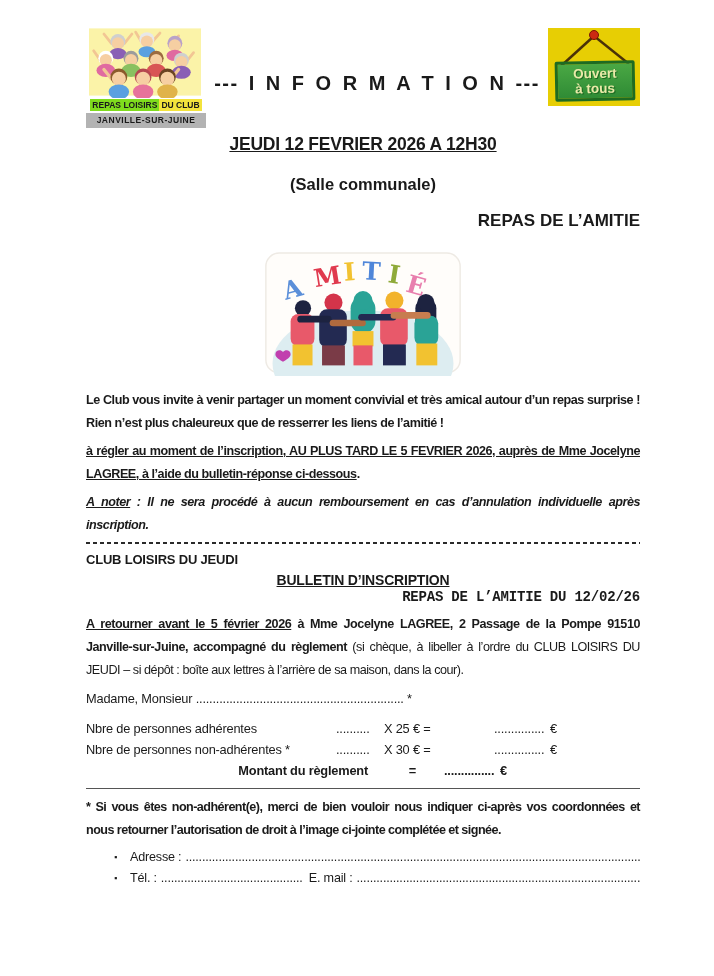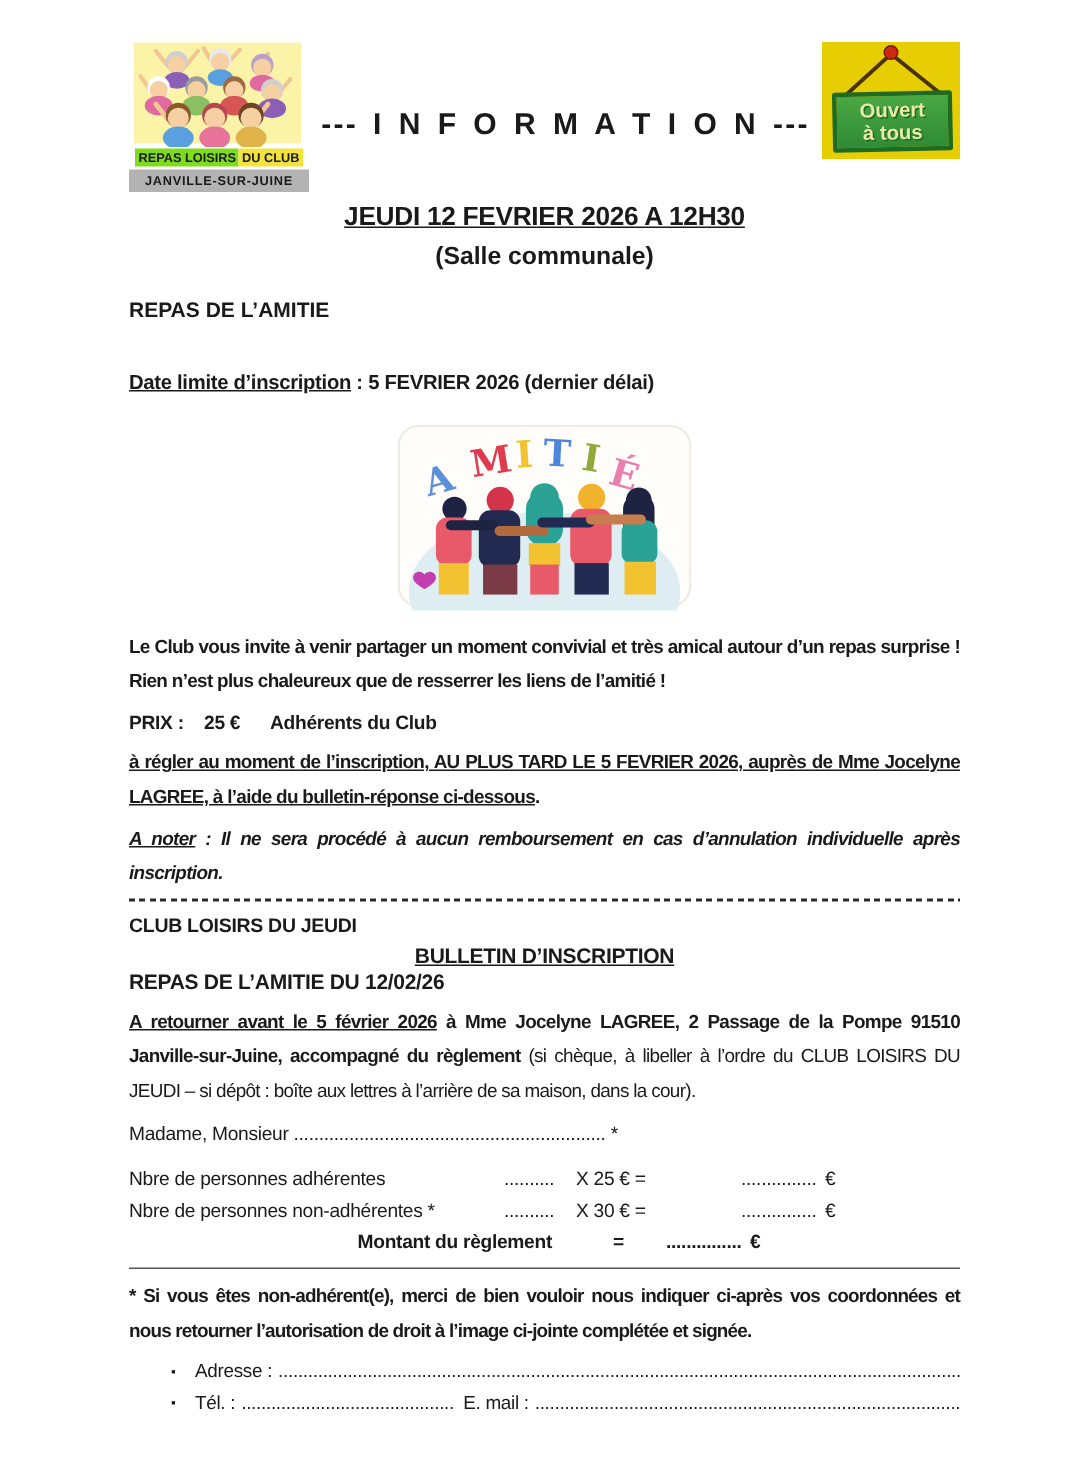--- a/index.html
+++ b/index.html
@@ -16,22 +16,22 @@
   .logo-band1 .seg-yellow { background:#f3e33c; padding:1px 2px; }
   .logo-band2 { width:120px; background:#b3b3b3; font-size:8.5px; font-weight:bold; text-align:center; line-height:15px; letter-spacing:0.5px; }
   .info-title { flex:1; text-align:center; font-size:20px; font-weight:bold; letter-spacing:1.5px; word-spacing:3px; margin-top:46px; white-space:nowrap; }
   .open-sign { flex:0 0 92px; width:92px; height:78px; background:#e7ce04; position:relative; margin-top:2px; }
   .open-sign svg { position:absolute; left:0; top:0; }
   .sign-plate { position:absolute; left:7px; right:5px; top:33px; bottom:5px; background:linear-gradient(180deg,#4aa844 0%,#2f8b35 100%); border:3px solid #1e6b22; border-radius:2px; transform:rotate(-1.2deg); display:flex; flex-direction:column; justify-content:center; text-align:center; }
   .sign-plate .sign-line { color:#e9e9a8; font-weight:bold; font-size:13.5px; line-height:15px; text-shadow:1px 1px 0 #1e6b22; }
 
   
   .evt-title { text-align:center; font-size:17.5px; font-weight:bold; text-decoration:underline; margin-top:6px; letter-spacing:-0.2px; }
-  .evt-venue { text-align:center; font-size:16.5px; font-weight:bold; margin-top:7px; }
-  .evt-name { text-align:left; font-size:14px; font-weight:bold; margin-top:17px; }
+  .evt-venue { text-align:center; font-size:16.5px; font-weight:bold; margin-top:20px; }
+  .evt-name { text-align:right; font-size:17px; font-weight:bold; margin-top:17px; }
   .deadline { font-size:13.5px; font-weight:bold; margin-top:33px; letter-spacing:-0.2px; }
   .deadline .u { text-decoration:underline; }
 
   
   .amitie-wrap { display:flex; justify-content:center; margin-top:19px; }
   .amitie-card { width:200px; height:126px; }
 
   
   .para { font-size:12.6px; line-height:23px; text-align:justify; letter-spacing:-0.45px; }
   .bold { font-weight:bold; }
@@ -43,21 +43,21 @@
   .prix-label { width:50px; }
   .prix-amount { width:44px; }
   .p-payment { margin-top:4px; }
   .p-note { margin-top:5px; }
 
   .dashline { margin-top:5px; height:2px; background:repeating-linear-gradient(90deg,#2a2a2a 0 4px,transparent 4px 7px); }
 
   
   .club-line { font-size:13px; font-weight:bold; margin-top:8px; letter-spacing:-0.2px; }
   .bulletin-title { text-align:center; font-size:14px; font-weight:bold; text-decoration:underline; margin-top:5px; letter-spacing:-0.2px; }
-  .bulletin-sub { text-align:left; font-size:14px; font-weight:bold; margin-top:1px; letter-spacing:-0.2px; }
+  .bulletin-sub { text-align:right; font-size:14px; font-weight:bold; margin-top:1px; letter-spacing:-0.2px;font-family:Liberation Mono, monospace; }
   .p-return { margin-top:8px; }
   .name-row { margin-top:7px; font-size:12.8px; line-height:20px; letter-spacing:-0.2px; white-space:nowrap; }
   .insc-rows { margin-top:9px; font-size:12.8px; letter-spacing:-0.2px; }
   .insc-row { display:flex; line-height:21px; white-space:nowrap; }
   .c-label { width:250px; }
   .c-dots { width:48px; }
   .c-x { width:82px; }
   .c-gap { width:28px; }
   .c-dots2 { width:52px; overflow:hidden; }
   .c-euro { padding-left:4px; }
@@ -154,21 +154,20 @@
         <div class="sign-line">Ouvert</div>
         <div class="sign-line">à tous</div>
       </div>
     </div>
   </div>
 
   <div class="evt-title">JEUDI 12 FEVRIER 2026 A 12H30</div>
   <div class="evt-venue">(Salle communale)</div>
   <div class="evt-name">REPAS DE L’AMITIE</div>
 
-  <div class="deadline"><span class="u">Date limite d’inscription</span><span> : 5 FEVRIER 2026 (dernier délai)</span></div>
 
   <div class="amitie-wrap">
     <svg class="amitie-card" viewBox="0 0 210 130" xmlns="http://www.w3.org/2000/svg">
       <rect x="3" y="2" width="204" height="126" rx="14" fill="#fffdfa" stroke="#eeeae4" stroke-width="1.5"></rect>
       <ellipse cx="105" cy="118" rx="95" ry="56" fill="#ddedf1"></ellipse>
 
       <g font-family="DejaVu Serif, serif" font-weight="bold" font-size="26">
         <text x="22" y="50" transform="rotate(-16 28 44)" fill="#5b8fd9">A</text>
         <text x="54" y="37" transform="rotate(-9 60 32)" fill="#e03a4e">M</text>
         <text x="85" y="31" transform="rotate(-4 88 26)" fill="#f2c230">I</text>
@@ -207,25 +206,20 @@
         <rect x="134" y="64" width="42" height="7" rx="3.5" fill="#c77d4f"></rect>
 
         <path d="M21 106 c-2.5-3.5-8-2-8 2.2 c0 3.4 4.5 5.6 8 8 c3.5-2.4 8-4.6 8-8 c0-4.2-5.5-5.7-8-2.2 z" fill="#c13fae"></path>
       </g>
     </svg>
   </div>
 
   <p class="para bold p-intro">Le Club vous invite à venir partager un moment convivial et très amical autour d’un repas surprise ! Rien n’est plus chaleureux que de resserrer les liens de l’amitié !</p>
 
   <div class="prix-block">
-    <div class="prix-row">
-      <span class="prix-label">PRIX :</span>
-      <span class="prix-amount">25 €</span>
-      <span>Adhérents du Club</span>
-    </div>
   </div>
 
   <p class="para bold p-payment"><span class="u">à régler au moment de l’inscription, AU PLUS TARD LE 5 FEVRIER 2026, auprès de Mme Jocelyne LAGREE, à l’aide du bulletin-réponse ci-dessous</span><span>.</span></p>
 
   <p class="para bold ital p-note"><span class="u">A noter</span><span> : Il ne sera procédé à aucun remboursement en cas d’annulation individuelle après inscription.</span></p>
 
   <div class="dashline"></div>
 
   <div class="club-line">CLUB LOISIRS DU JEUDI</div>
   <div class="bulletin-title">BULLETIN D’INSCRIPTION</div>

